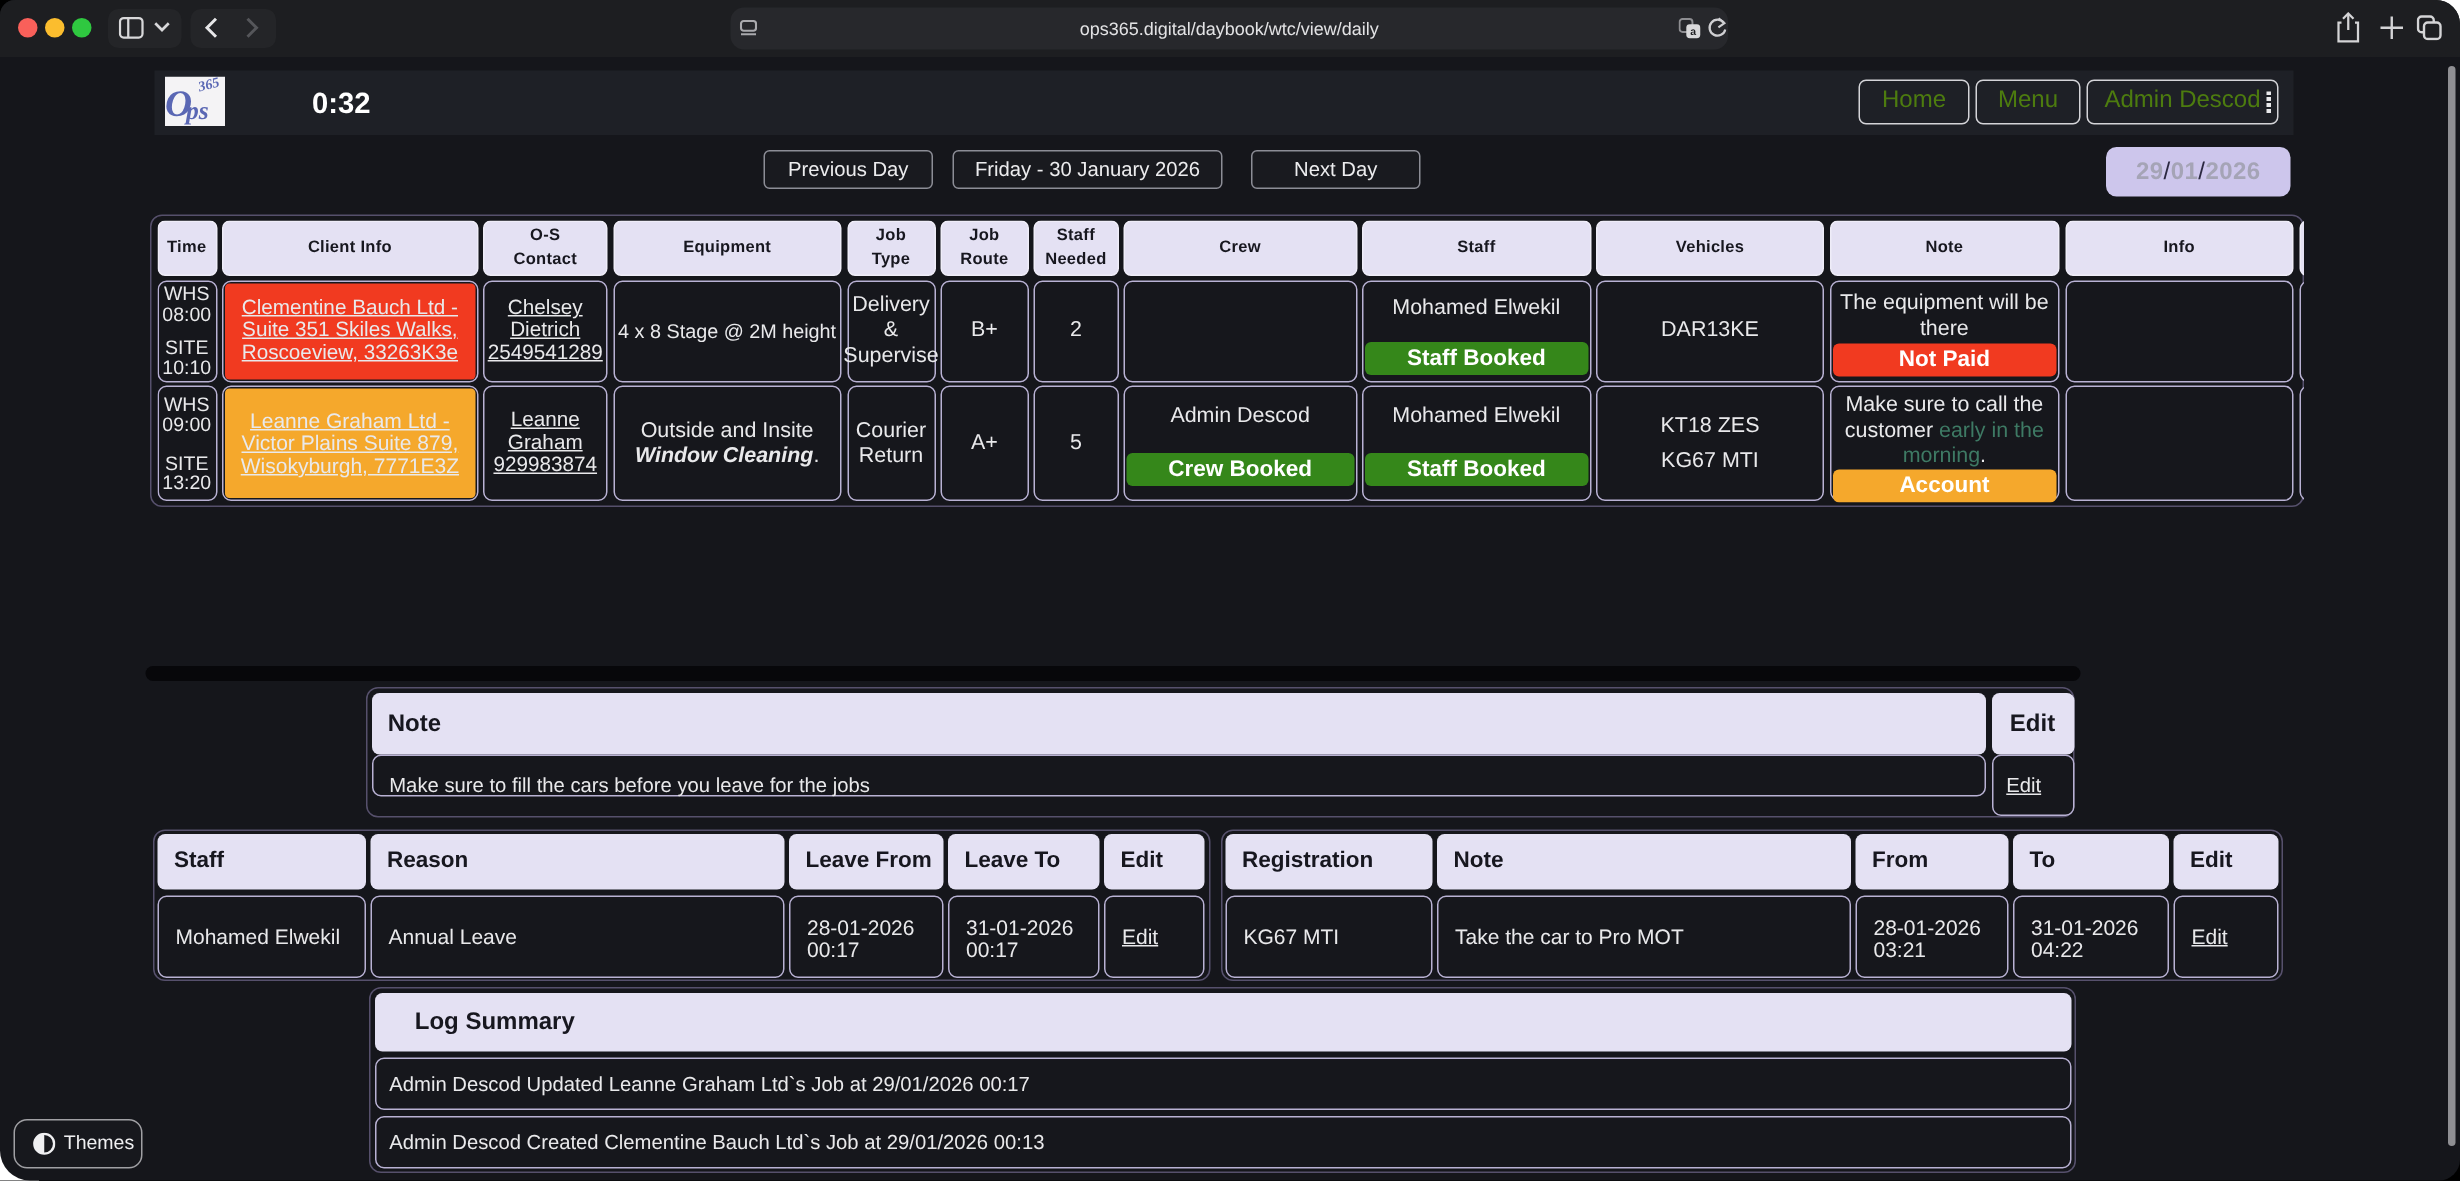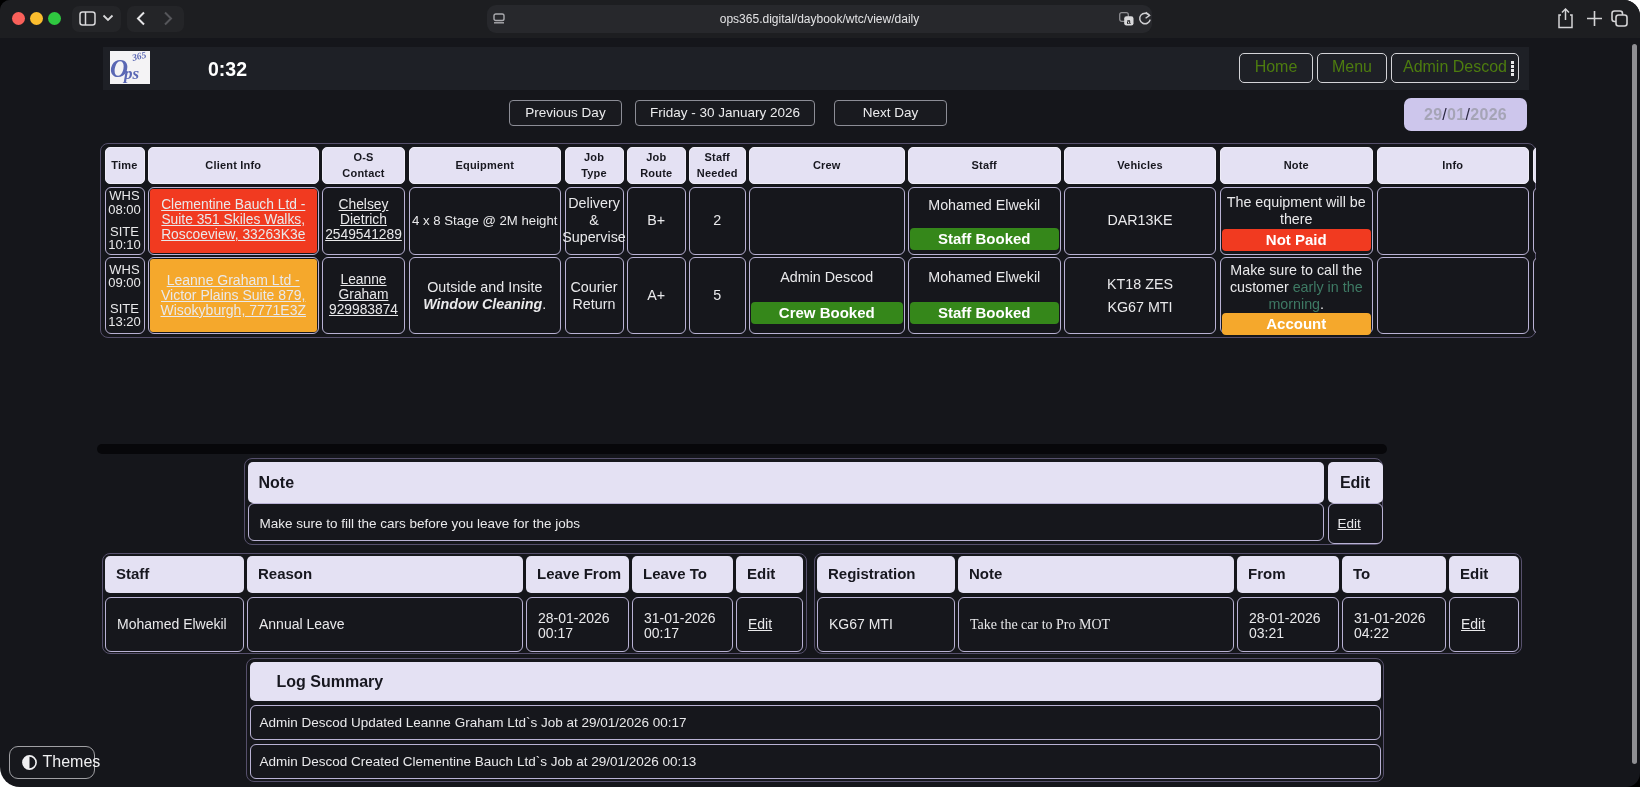--- a/index.html
+++ b/index.html
@@ -185,21 +185,21 @@
       <div class="c"></div>
       <div class="c"></div>
     </div>
   </div>
 
   <div class="hthumb"></div>
 
   <div class="secwrap" style="left:244px; top:458px; width:1139px; height:87px;"></div>
   <div class="lavbox" style="left:247.5px; top:461.5px; width:1076px; height:41px; line-height:41px; padding-left:11px; font-size:16px;">Note</div>
   <div class="lavbox" style="left:1327.5px; top:461.5px; width:55px; height:41px; line-height:41px; text-align:center; font-size:16px;">Edit</div>
-  <div class="darkbox" style="left:247.5px; top:503px; width:1076px; height:38px; line-height:39px; padding-left:11px;">Make sure to fill the cars before you leave for the jobs</div>
+  <div class="darkbox" style="left:247.5px; top:503px; width:1076px; height:28px; line-height:39px; padding-left:11px;">Make sure to fill the cars before you leave for the jobs</div>
   <div class="darkbox" style="left:1327.5px; top:503px; width:55px; height:41px; line-height:39px; padding-left:9px;"><span class="link">Edit</span></div>
 
   <div class="secwrap" style="left:102px; top:552.5px; width:705px; height:101px;"></div>
   <div class="lavbox" style="left:105px; top:556px; width:139px; height:36.5px; line-height:36.5px; padding-left:11px;">Staff</div>
   <div class="lavbox" style="left:247px; top:556px; width:276px; height:36.5px; line-height:36.5px; padding-left:11px;">Reason</div>
   <div class="lavbox" style="left:526px; top:556px; width:103px; height:36.5px; line-height:36.5px; padding-left:11px;">Leave From</div>
   <div class="lavbox" style="left:632px; top:556px; width:101px; height:36.5px; line-height:36.5px; padding-left:11px;">Leave To</div>
   <div class="lavbox" style="left:736px; top:556px; width:67px; height:36.5px; line-height:36.5px; padding-left:11px;">Edit</div>
   <div class="darkbox" style="left:105px; top:597px; width:139px; height:55px; line-height:53px; padding-left:11px; font-size:14px;">Mohamed Elwekil</div>
   <div class="darkbox" style="left:247px; top:597px; width:276px; height:55px; line-height:53px; padding-left:11px; font-size:14px;">Annual Leave</div>
@@ -207,29 +207,29 @@
   <div class="darkbox" style="left:632px; top:597px; width:101px; height:55px; padding:12.5px 0 0 11px; font-size:14px; line-height:15px;">31-01-2026<br>00:17</div>
   <div class="darkbox" style="left:736px; top:597px; width:67px; height:55px; line-height:53px; padding-left:11px; font-size:14px;"><span class="link">Edit</span></div>
 
   <div class="secwrap" style="left:814px; top:552.5px; width:708px; height:101px;"></div>
   <div class="lavbox" style="left:817px; top:556px; width:138px; height:36.5px; line-height:36.5px; padding-left:11px;">Registration</div>
   <div class="lavbox" style="left:958px; top:556px; width:276px; height:36.5px; line-height:36.5px; padding-left:11px;">Note</div>
   <div class="lavbox" style="left:1237px; top:556px; width:102px; height:36.5px; line-height:36.5px; padding-left:11px;">From</div>
   <div class="lavbox" style="left:1342px; top:556px; width:104px; height:36.5px; line-height:36.5px; padding-left:11px;">To</div>
   <div class="lavbox" style="left:1449px; top:556px; width:70px; height:36.5px; line-height:36.5px; padding-left:11px;">Edit</div>
   <div class="darkbox" style="left:817px; top:597px; width:138px; height:55px; line-height:53px; padding-left:11px; font-size:14px;">KG67 MTI</div>
-  <div class="darkbox" style="left:958px; top:597px; width:276px; height:55px; line-height:53px; padding-left:11px; font-size:14px;font-family:Liberation Serif, serif;">Take the car to Pro MOT</div>
+  <div class="darkbox" style="left:958px; top:597px; width:276px; height:55px; line-height:53px; padding-left:11px; font-size:14px;">Take the car to Pro MOT</div>
   <div class="darkbox" style="left:1237px; top:597px; width:102px; height:55px; padding:12.5px 0 0 11px; font-size:14px; line-height:15px;">28-01-2026<br>03:21</div>
   <div class="darkbox" style="left:1342px; top:597px; width:104px; height:55px; padding:12.5px 0 0 11px; font-size:14px; line-height:15px;">31-01-2026<br>04:22</div>
   <div class="darkbox" style="left:1449px; top:597px; width:70px; height:55px; line-height:53px; padding-left:11px; font-size:14px;"><span class="link">Edit</span></div>
 
   <div class="secwrap" style="left:246px; top:658px; width:1138px; height:124px;"></div>
   <div class="lavbox" style="left:249.5px; top:661.5px; width:1131px; height:39px; line-height:39px; padding-left:27px; font-size:16px;">Log Summary</div>
   <div class="darkbox" style="left:249.5px; top:705px; width:1131px; height:35px; line-height:33px; padding-left:9px;">Admin Descod Updated Leanne Graham Ltd`s Job at 29/01/2026 00:17</div>
   <div class="darkbox" style="left:249.5px; top:744px; width:1131px; height:35px; line-height:33px; padding-left:9px;">Admin Descod Created Clementine Bauch Ltd`s Job at 29/01/2026 00:13</div>
 
-  <div class="abs" style="left:8.5px; top:745.5px; width:86px; height:33px; border:1.5px solid #a0a0a4; border-radius:9px; background:#17181d; color:#f0f0f2; font-size:16px; line-height:30px;"><svg style="position:absolute; left:12px; top:8px;" width="15" height="15" viewBox="0 0 15 15">
+  <div class="abs" style="left:8.5px; top:745.5px; width:86px; height:33px; border:1.5px solid #a0a0a4; border-radius:9px; background:#17181d; color:#f0f0f2; font-size:13px; line-height:30px;"><svg style="position:absolute; left:12px; top:8px;" width="15" height="15" viewBox="0 0 15 15">
         <circle cx="7.5" cy="7.5" r="6.6" fill="none" stroke="#f0f0f2" stroke-width="1.6"></circle>
         <path d="M7.5 0.9 A6.6 6.6 0 0 0 7.5 14.1 Z" fill="#f0f0f2"></path>
       </svg><span style="margin-left:33px;">Themes</span></div>
 
   <div class="vscroll"></div>
 </div>
 
 </body></html>

